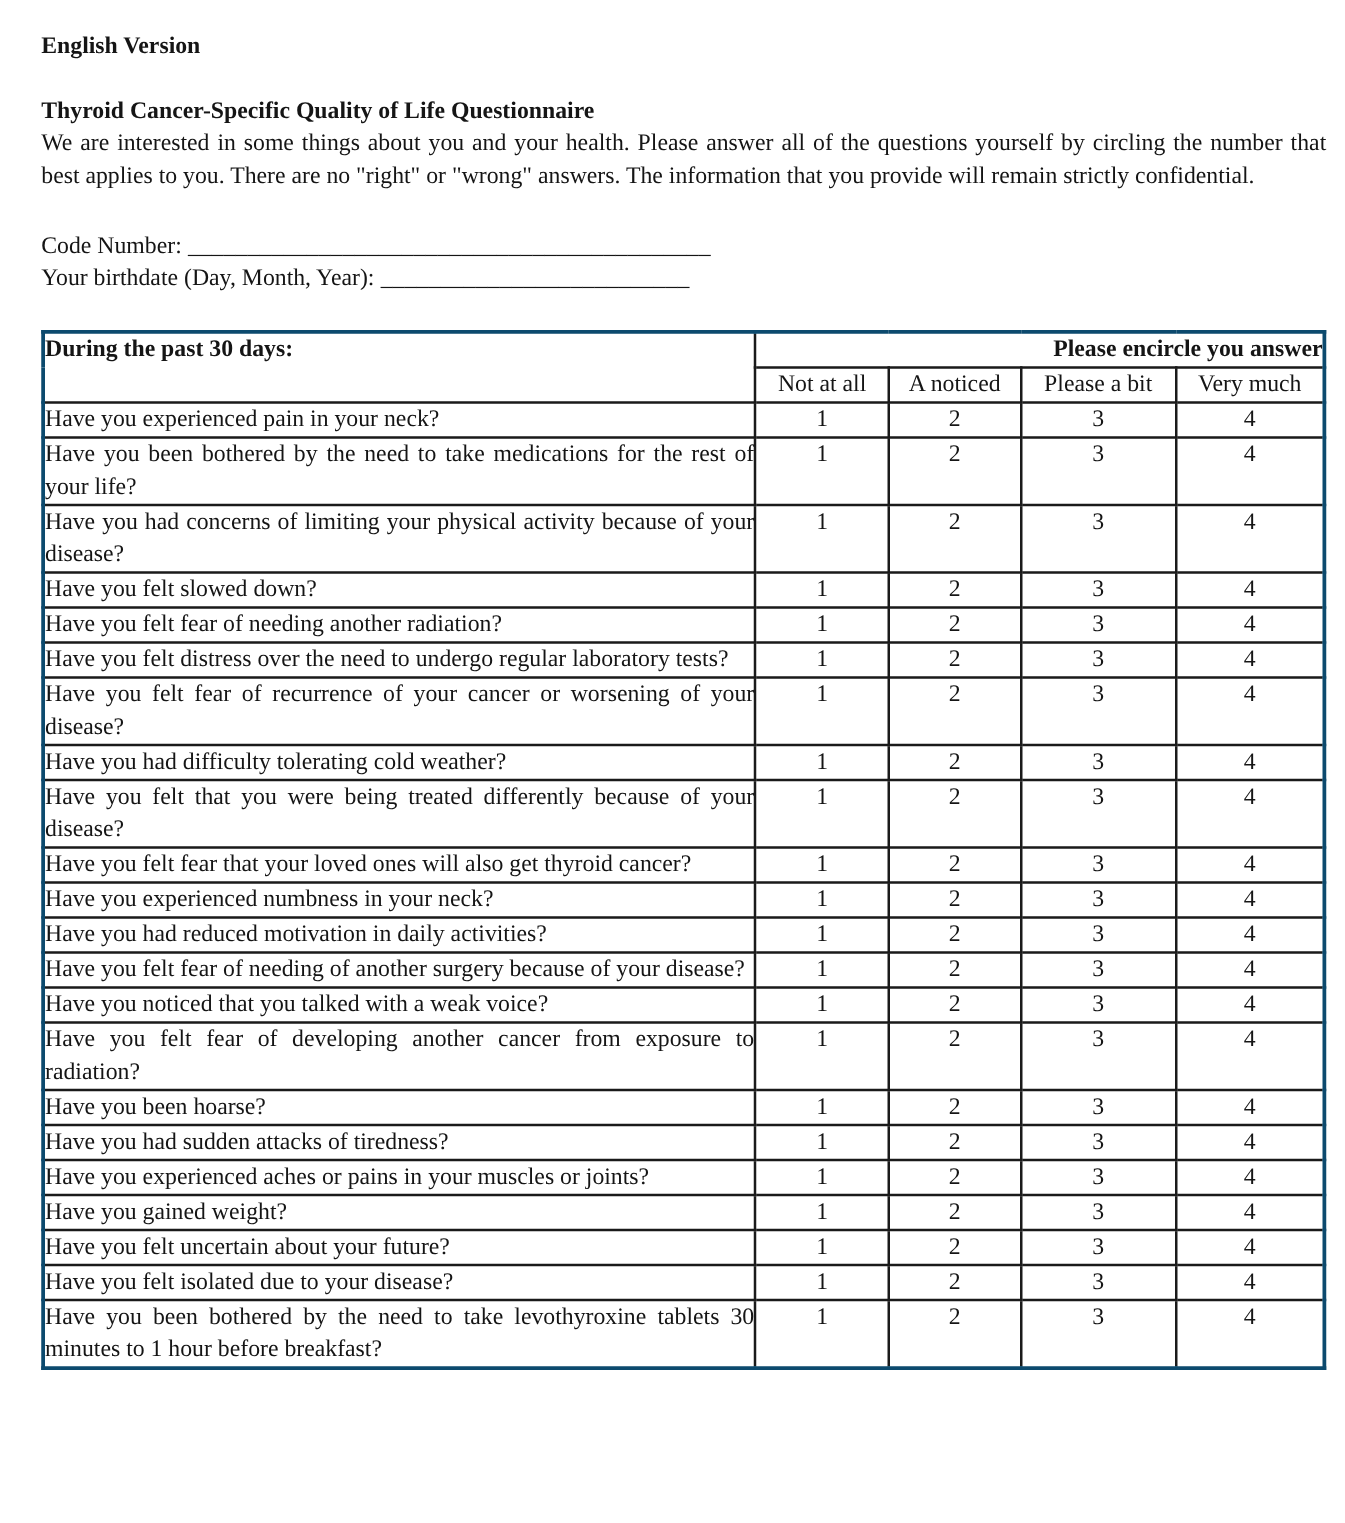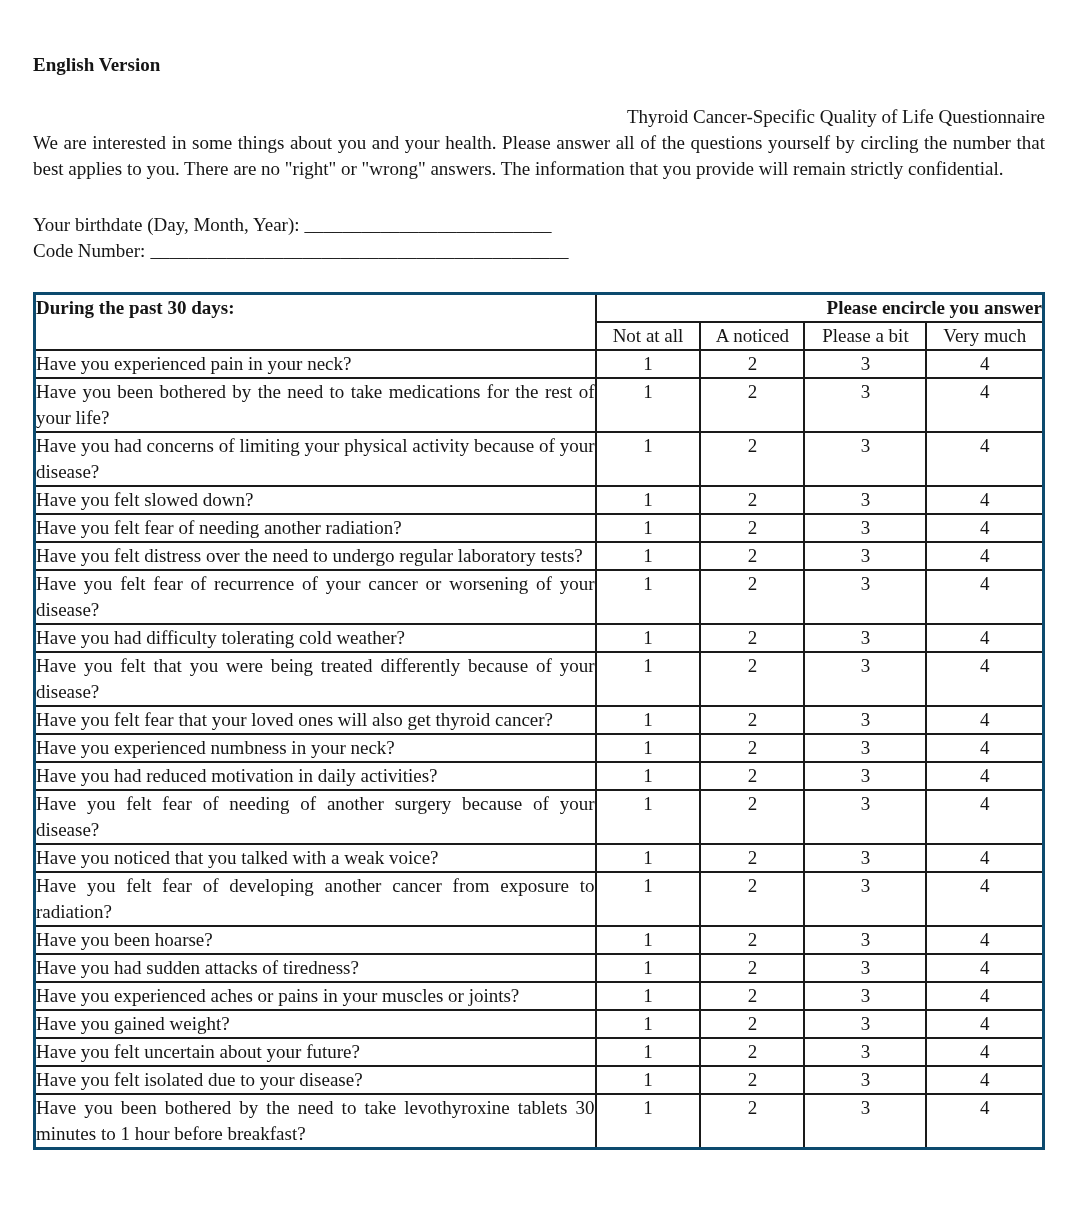--- a/index.html
+++ b/index.html
@@ -4,27 +4,27 @@
 <style>
   html, body { margin: 0; padding: 0; background: #ffffff; }
   body {
     width: 1076px;
     min-height: 1218px;
     font-family: "Liberation Serif", "DejaVu Serif", serif;
     color: #151515;
     font-size: 19px;
     box-sizing: border-box;
   }
-  .page { padding: 24px 31px 20px 33px; margin-top: 28px; }
+  .page { padding: 24px 15px 20px 33px; }
 
   .version { font-weight: bold; line-height: 26px; }
 
   .title {
-    text-align: right;
-    font-weight: normal;
+    text-align: left;
+    font-weight: bold;
     line-height: 26px;
     margin-top: 26px;
   }
 
   .intro {
     margin: 0;
     text-align: justify;
     line-height: 26px;
   }
 
@@ -79,24 +79,24 @@
 <div class="page">
 
   <div class="version">English Version</div>
 
   <div class="title">Thyroid Cancer-Specific Quality of Life Questionnaire</div>
 
   <p class="intro">We are interested in some things about you and your health. Please answer all of the questions yourself by circling the number that best applies to you. There are no "right" or "wrong" answers. The information that you provide will remain strictly confidential.</p>
 
   <div class="fields">
     <div class="field-line">
-      <span>Your birthdate (Day, Month, Year):</span><span class="blank">__________________________</span>
+      <span>Code Number:</span><span class="blank">____________________________________________</span>
     </div>
     <div class="field-line">
-      <span>Code Number:</span><span class="blank">____________________________________________</span>
+      <span>Your birthdate (Day, Month, Year):</span><span class="blank">__________________________</span>
     </div>
   </div>
 
   <table class="qtable">
     <colgroup>
       <col class="c-q">
         <col class="c-a1">
         <col class="c-a2">
         <col class="c-a3">
         <col class="c-a4">

